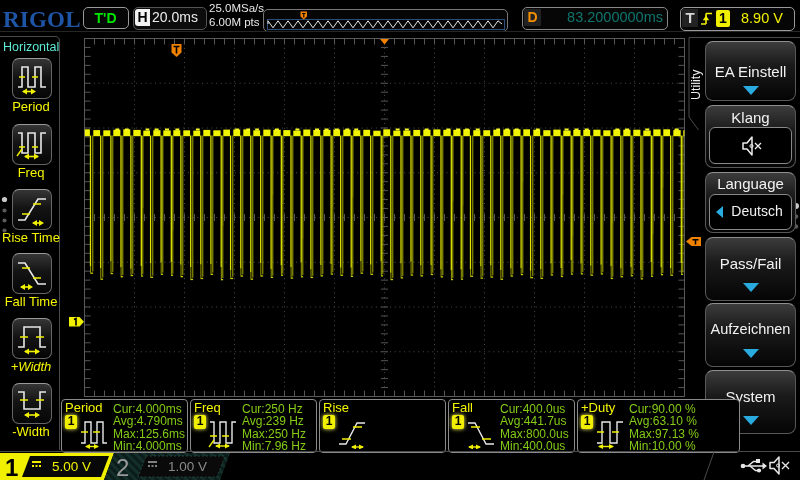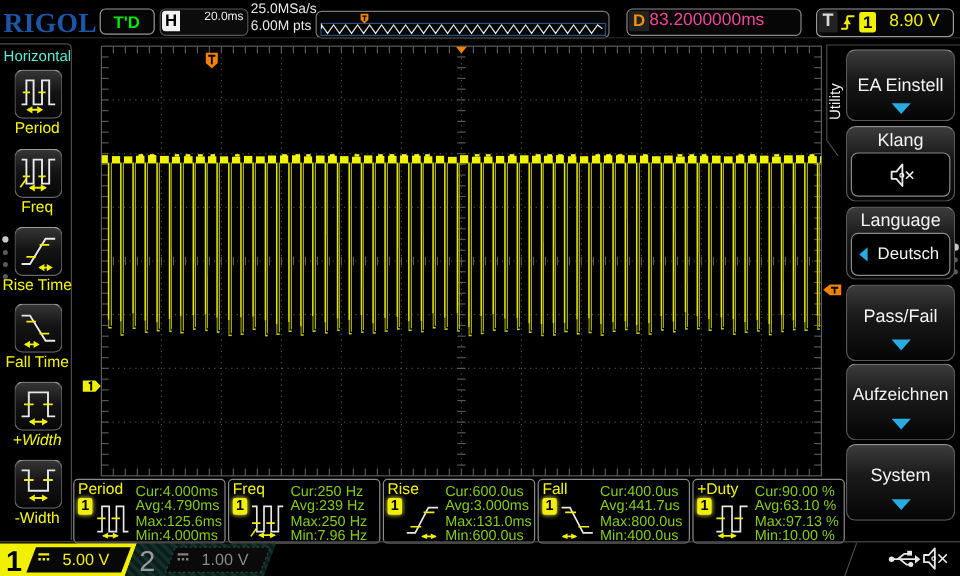--- a/index.html
+++ b/index.html
@@ -715,35 +715,35 @@
       <circle cx="796" cy="216.5" r="2.2" fill="#5a5a5a"></circle>
       <circle cx="796" cy="226.5" r="2.2" fill="#5a5a5a"></circle>
     </svg>
 
 <div class="abs" style="left:3px;top:7px;color:#1f55a6;font-family:'Liberation Serif',serif;font-weight:bold;font-size:23px;letter-spacing:0.2px;">RIGOL</div>
 <div class="box" style="left:83px;top:7px;width:44px;height:20px;border-color:#999;"></div>
 <div class="abs" style="left:83px;top:10px;width:45px;text-align:center;color:#00e800;font-size:14px;font-weight:bold;">T'D</div>
 
 <div class="box" style="left:133px;top:7px;width:72px;height:21px;border-color:#555;background:#0c0c0c;"></div>
 <div class="abs" style="left:135px;top:9px;width:15px;height:17px;background:#f2f2f2;border-radius:3px 0 0 3px;color:#000;font-weight:bold;font-size:14px;text-align:center;line-height:17px;">H</div>
-<div class="abs" style="left:152px;top:9px;width:51px;text-align:right;color:#ececec;font-size:10px;">20.0ms</div>
+<div class="abs" style="left:152px;top:9px;width:51px;text-align:left;color:#ececec;font-size:14px;">20.0ms</div>
 
 <div class="abs" style="left:209px;top:2px;color:#e8e8e8;font-size:11.5px;line-height:13.5px;">25.0MSa/s<br>6.00M pts</div>
 
 <div class="box" style="left:263px;top:9px;width:243px;height:21px;border-color:#777;"></div>
 <div class="abs" style="left:266.5px;top:18.5px;width:236px;height:9px;border:1px solid #2a4f7a;"></div>
 <svg class="abs" style="left:0;top:0" width="800" height="40">
       <polyline points="268 24,268.0 20.8,273.0 27.8,278.0 20.8,283.0 27.8,288.0 20.8,293.0 27.8,298.0 20.8,303.0 27.8,308.0 20.8,313.0 27.8,318.0 20.8,323.0 27.8,328.0 20.8,333.0 27.8,338.0 20.8,343.0 27.8,348.0 20.8,353.0 27.8,358.0 20.8,363.0 27.8,368.0 20.8,373.0 27.8,378.0 20.8,383.0 27.8,388.0 20.8,393.0 27.8,398.0 20.8,403.0 27.8,408.0 20.8,413.0 27.8,418.0 20.8,423.0 27.8,428.0 20.8,433.0 27.8,438.0 20.8,443.0 27.8,448.0 20.8,453.0 27.8,458.0 20.8,463.0 27.8,468.0 20.8,473.0 27.8,478.0 20.8,483.0 27.8,488.0 20.8,493.0 27.8,498.0 20.8,502 24" fill="none" stroke="#e8e8e8" stroke-width="1"></polyline>
       <path d="M300.5 11.5 h6.5 v5 l-3.25 3 l-3.25 -3 Z" fill="#f08200"></path>
       <path d="M302 13.5 h3.5 M303.8 13.5 v4" stroke="#000" stroke-width="1.1" fill="none"></path>
     </svg>
 
 <div class="box" style="left:522px;top:7px;width:144px;height:21px;border-color:#888;"></div>
 <div class="abs" style="left:524px;top:9px;width:17px;height:17px;background:#222;color:#f59000;font-weight:bold;font-size:14px;text-align:center;line-height:17px;">D</div>
-<div class="abs" style="left:541px;top:9px;width:122px;text-align:left;color:#ec4899;font-size:14.5px;">83.2000000ms</div>
+<div class="abs" style="left:541px;top:9px;width:122px;text-align:right;color:#0f766e;font-size:14.5px;">83.2000000ms</div>
 
 <div class="box" style="left:680px;top:7px;width:113px;height:22px;border-color:#999;"></div>
 <div class="abs" style="left:682px;top:9px;width:16px;height:18px;background:#222;color:#d8d8d8;font-weight:bold;font-size:15px;text-align:center;line-height:18px;">T</div>
 <svg class="abs" style="left:699px;top:9px" width="18" height="18">
       <path d="M2 15 h5 M7 15 V4.5 M7 4.5 h6" fill="none" stroke="#f0f000" stroke-width="1.6"></path>
       <path d="M7 6.5 l-3.2 4.8 h6.4 Z" fill="#f0f000"></path>
     </svg>
 <div class="abs" style="left:716px;top:9.5px;width:14px;height:17px;background:#f0f000;border-radius:2px;color:#000;font-weight:bold;font-size:14px;text-align:center;line-height:17px;">1</div>
 <div class="abs" style="left:737px;top:10px;width:50px;text-align:center;color:#f0f000;font-size:14.5px;">8.90 V</div>
 
@@ -863,40 +863,36 @@
 </div>
 <div class="mpanel" style="left:319px;">
  <div class="mtitle">Rise</div>
       <div class="mbadge">1</div>
  <div class="micon"><svg width="30" height="30" viewBox="0 0 30 30">
           <path d="M2 25 H9 L20 4 H28" fill="none" stroke="#e8e8e8" stroke-width="1.4"></path>
           <path d="M5 20 h9 M16 8 h9" stroke="#f0f000" stroke-width="1.3"></path>
           <path d="M15 28 H26" stroke="#f0f000" stroke-width="1.4"></path>
           <path d="M19 25.5 l-5 2.5 l5 2.5 Z M22 25.5 l5 2.5 l-5 2.5 Z" fill="#f0f000"></path>
         </svg></div>
- <div class="mtext">Cur:600.0us
-Avg:3.000ms
-Max:131.0ms
-Min:600.0us</div>
 </div>
 <div class="mpanel" style="left:448px;">
  <div class="mtitle">Fall</div>
       <div class="mbadge">1</div>
  <div class="micon"><svg width="30" height="30" viewBox="0 0 30 30">
           <path d="M2 4 H9 L20 25 H28" fill="none" stroke="#e8e8e8" stroke-width="1.4"></path>
           <path d="M5 8 h9 M16 20 h9" stroke="#f0f000" stroke-width="1.3"></path>
           <path d="M3 28 H14" stroke="#f0f000" stroke-width="1.4"></path>
           <path d="M7 25.5 l-5 2.5 l5 2.5 Z M10 25.5 l5 2.5 l-5 2.5 Z" fill="#f0f000"></path>
         </svg></div>
  <div class="mtext">Cur:400.0us
 Avg:441.7us
 Max:800.0us
 Min:400.0us</div>
 </div>
-<div class="mpanel" style="left:577px;">
+<div class="mpanel" style="left:577px;padding-left:36px;">
  <div class="mtitle">+Duty</div>
       <div class="mbadge">1</div>
  <div class="micon"><svg width="30" height="30" viewBox="0 0 30 30">
           <path d="M2 24 H7 V3 H15 V24 H22 V3 H28" fill="none" stroke="#e8e8e8" stroke-width="1.4"></path>
           <path d="M2 13 h7 M17 13 h7" stroke="#f0f000" stroke-width="1.4"></path>
           <path d="M4 27.5 H18" stroke="#f0f000" stroke-width="1.4"></path>
           <path d="M8 25 l-5 2.5 l5 2.5 Z M14 25 l5 2.5 l-5 2.5 Z" fill="#f0f000"></path>
         </svg></div>
  <div class="mtext">Cur:90.00 %
 Avg:63.10 %

